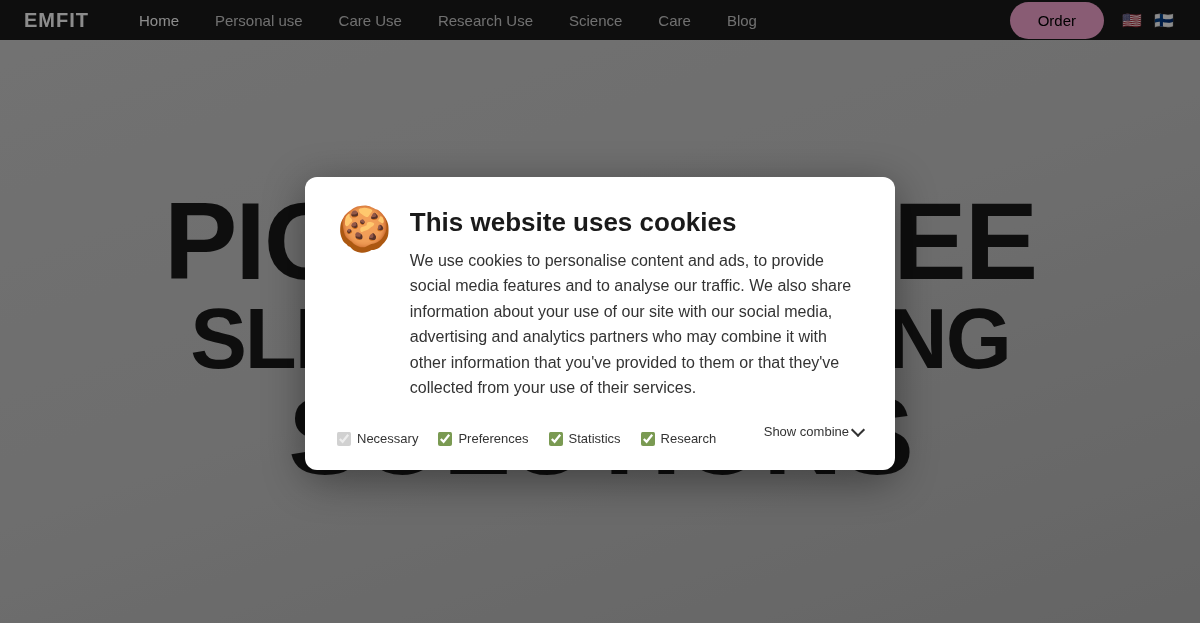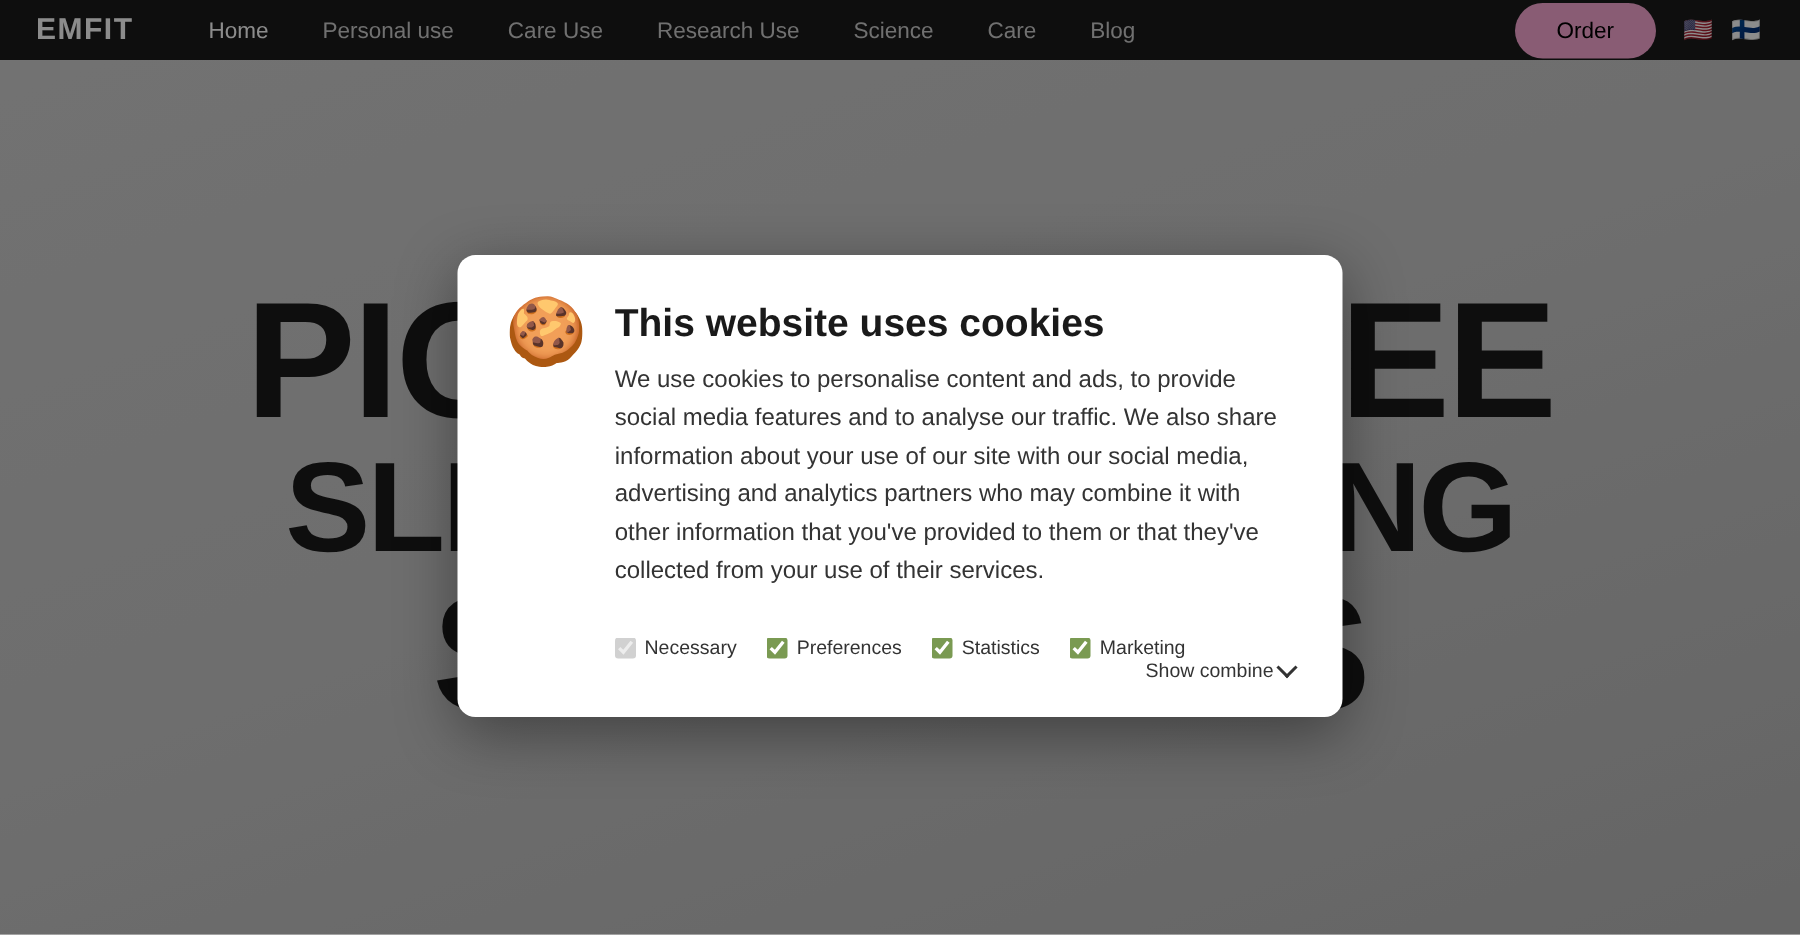--- a/index.html
+++ b/index.html
@@ -267,21 +267,20 @@
       border-bottom: 2px solid #333;
       transform: rotate(45deg);
       margin-top: -4px;
     }
 
     .cookie-bottom-row {
       display: flex;
       align-items: center;
       justify-content: center;
       margin-top: 12px;
-      flex-direction: column;
     }
   </style>
 </head>
 <body>
 
 <div class="hero-bg"></div>
 
 <nav>
   <div class="nav-logo">EMFIT</div>
   <div class="nav-links">
@@ -330,21 +329,21 @@
       <label class="checkbox-item">
         <input type="checkbox" checked="" style="">
         <span>Preferences</span>
       </label>
       <label class="checkbox-item">
         <input type="checkbox" checked="" style="">
         <span>Statistics</span>
       </label>
       <label class="checkbox-item">
         <input type="checkbox" checked="" style="">
-        <span>Marketing</span>
+        <span>Research</span>
       </label>
     </div>
 
     <a class="show-details">
       <span>Show combine</span>
       <span class="chevron-down"></span>
     </a>
   </div>
 </div>
 

